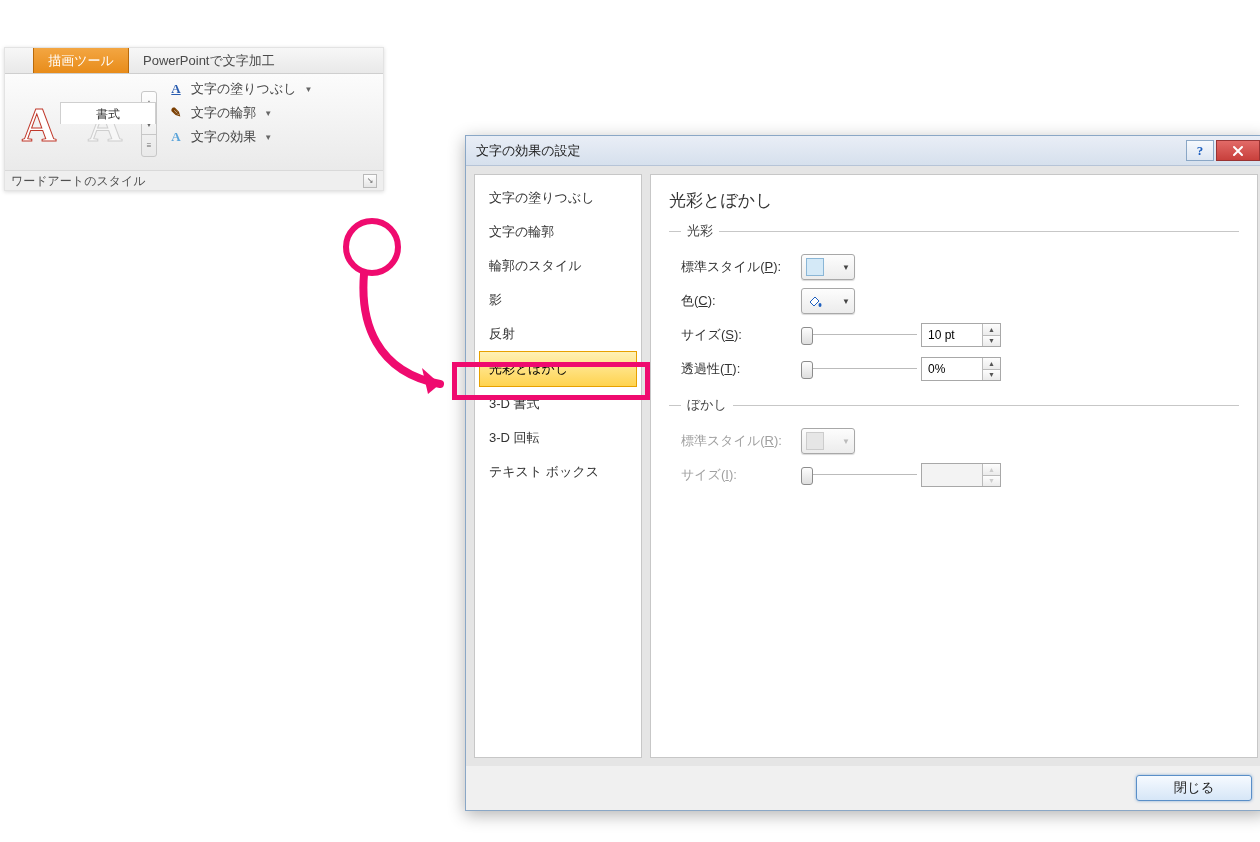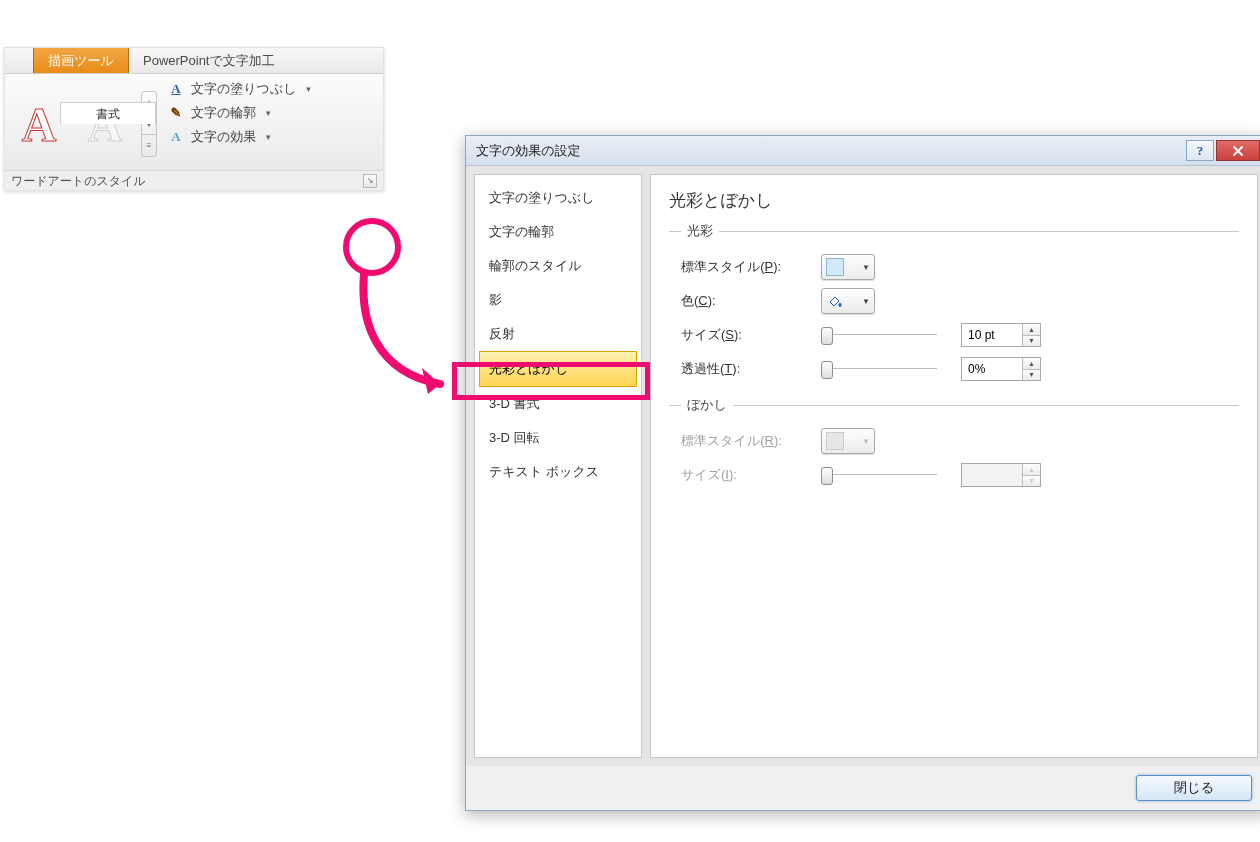--- a/index.html
+++ b/index.html
@@ -282,21 +282,21 @@
   }
   fieldset.section legend {
     padding: 0 6px;
     color: #444;
     font-size: 13px;
   }
   .row {
     display: flex;
     align-items: center;
     height: 34px;
-    gap: 20px;
+    gap: 0;
   }
   .row-label {
     width: 120px;
     color: #333;
   }
   .row-label.disabled { color: #a0a0a0; }
   .row .u { text-decoration: underline; }
   .dropdown {
     width: 54px;
     height: 26px;

